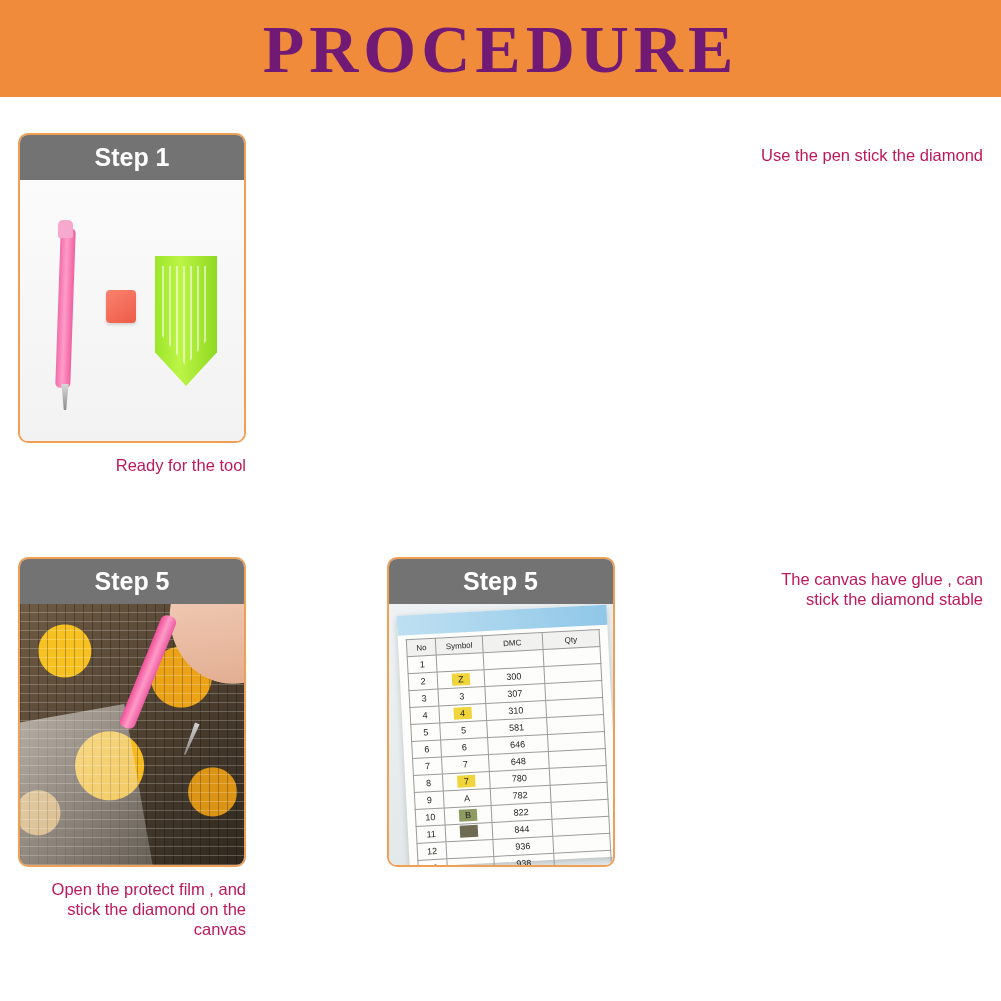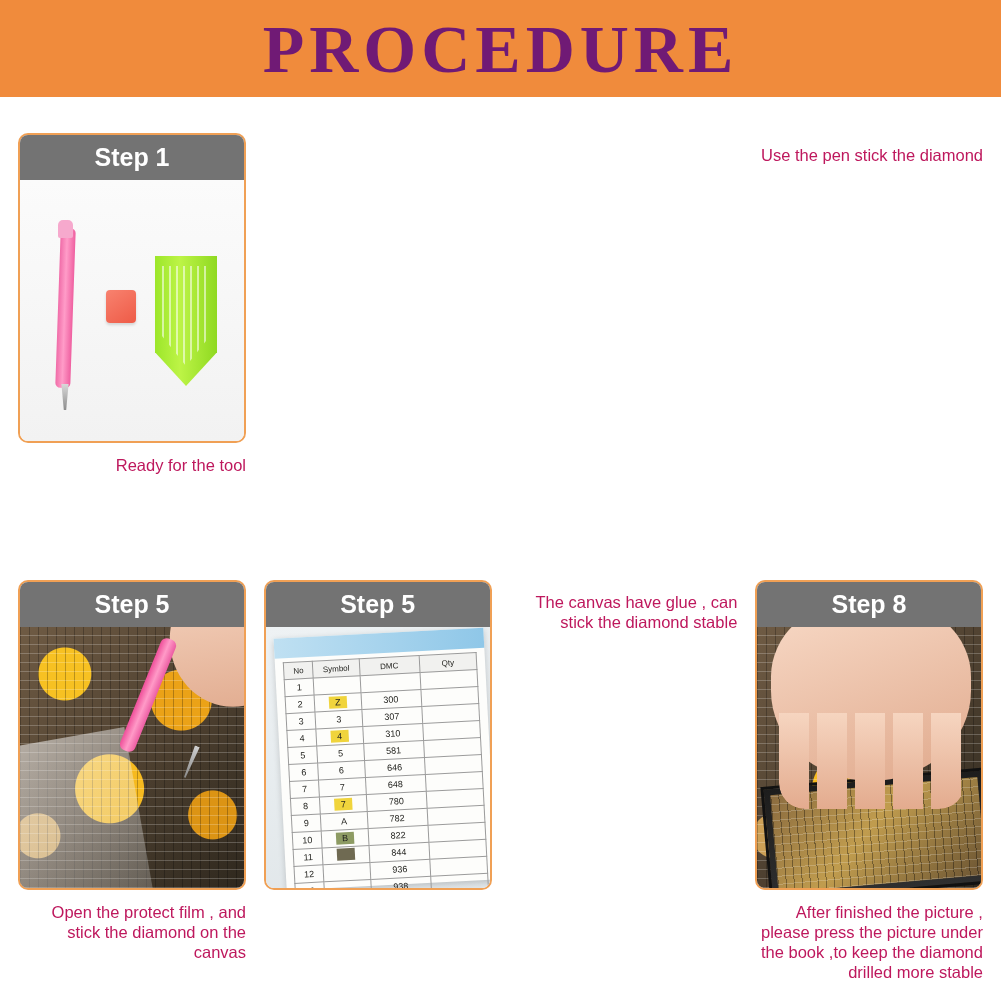--- a/index.html
+++ b/index.html
@@ -50,21 +50,21 @@
   .row {
     position: absolute;
     left: 0;
     width: 1001px;
     display: flex;
     justify-content: space-between;
     padding: 0 18px;
     box-sizing: border-box;
   }
   .row1 { top: 36px; }
-  .row2 { top: 483px; }
+  .row2 { top: 460px; }
 
   .card {
     width: 228px;
   }
   .card-frame {
     width: 228px;
     height: 310px;
     border: 2px solid #F0A055;
     border-radius: 10px;
     box-sizing: border-box;
@@ -512,31 +512,16 @@
               </div>
             </div>
           </div>
         </div>
       </div>
 
       <div class="card">
         <div class="caption tight">The canvas have glue , can stick the diamond stable</div>
       </div>
 
-      <div class="card">
-        <div class="card-frame">
-          <div class="card-header">Step 8</div>
-          <div class="card-photo">
-            <div class="mosaic"></div>
-            <div class="mosaic-grid"></div>
-            <div class="s8-book">
-              <div class="s8-book-inner"></div>
-            </div>
-            <div class="s8-hand"></div>
-            <div class="s8-fingers"></div>
-          </div>
-        </div>
-        <div class="caption tight">After finished the picture , please press the picture under the book ,to keep the diamond drilled more stable</div>
-      </div>
 
     </div>
   </div>
 </div>
 
 </body></html>

